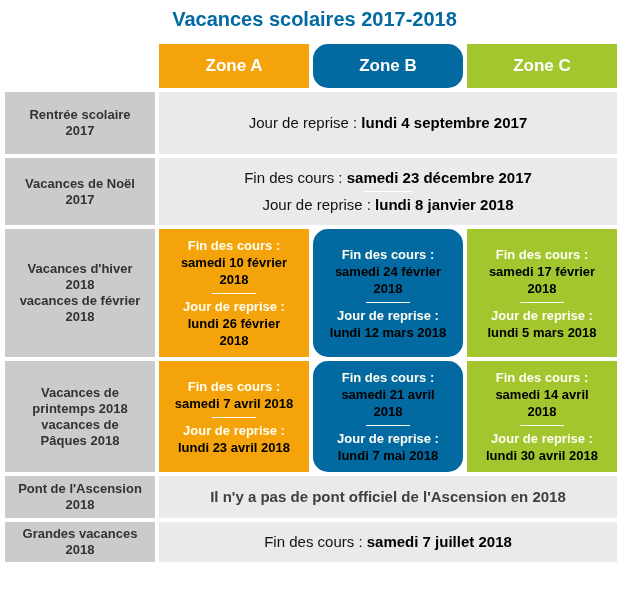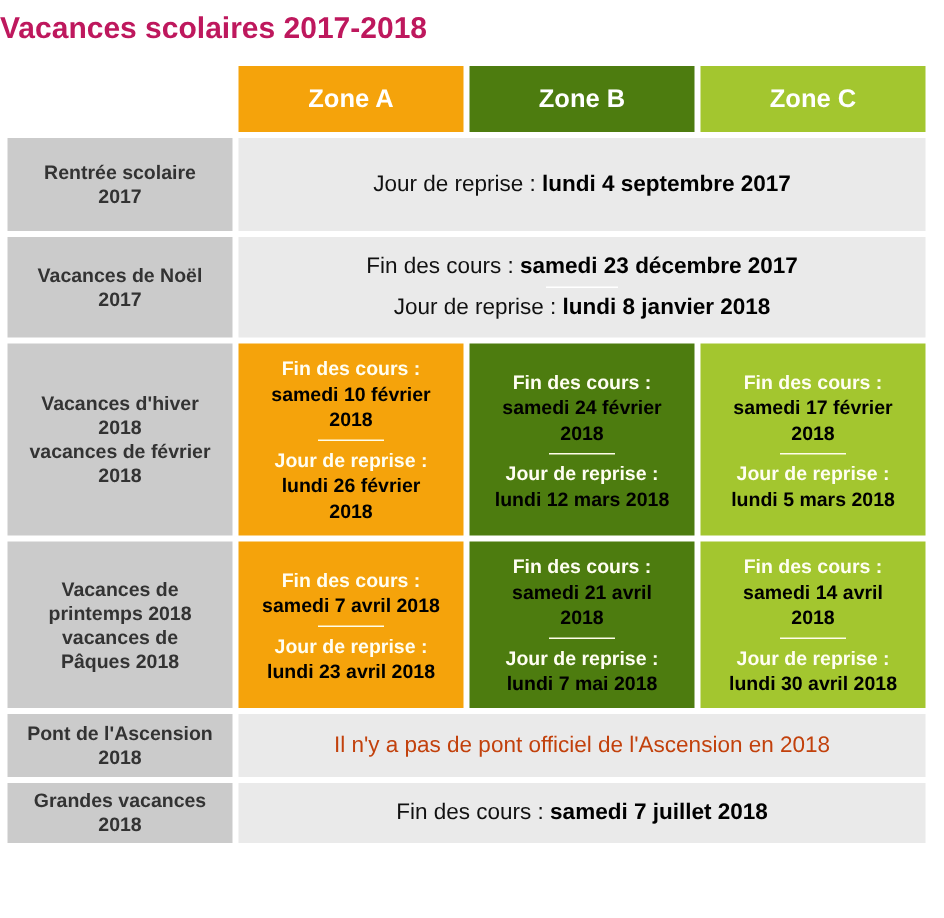--- a/index.html
+++ b/index.html
@@ -10,42 +10,43 @@
     height: 612px;
     overflow: hidden;
     background: #ffffff;
     font-family: "Liberation Sans", sans-serif;
   }
   h1.title {
     margin: 8px 0 0 0;
     font-size: 20px;
     line-height: 23px;
     font-weight: bold;
-    color: #be185d;
+    color: #0369a1;
+    text-align: center;
     letter-spacing: 0px;
   }
   table.cal {
     margin: 9px 0 0 1px;
     width: 620px;
     border-collapse: separate;
     border-spacing: 4px;
     table-layout: fixed;
   }
   col { width: 150px; }
   td, th { padding: 12px; vertical-align: middle; }
   
   th.zone {
     height: 35px;
     color: #ffffff;
     font-size: 17px;
     font-weight: bold;
     text-align: center;
   }
   .bg-a { background: #F5A30B; }
-  .bg-b { background: #4d7c0f; }
+  .bg-b { background: #0369a1; border-radius: 15px; }
   .bg-c { background: #A3C62F; }
   td.corner { background: transparent; }
   
   th.rowhead {
     background: #CBCBCB;
     color: #333333;
     font-size: 13px;
     line-height: 16px;
     font-weight: bold;
     text-align: center;
@@ -55,21 +56,21 @@
   
   td.span-cell {
     background: #EAEAEA;
     text-align: center;
     font-size: 15px;
     color: #111111;
     padding: 8px 6px;
   }
   td.span-cell p { margin: 2px 0; line-height: 20px; }
   td.span-cell .line-date { font-weight: bold; color: #000000; }
-  td.span-cell .bold-line { font-weight: normal; color: #c2410c; }
+  td.span-cell .bold-line { font-weight: bold; color: #404040; }
   hr.sep {
     border: none;
     border-top: 1px solid #ffffff;
     width: 48px;
     margin: 3px auto 3px auto;
   }
   
   td.zone-cell {
     text-align: center;
     font-size: 13px;

